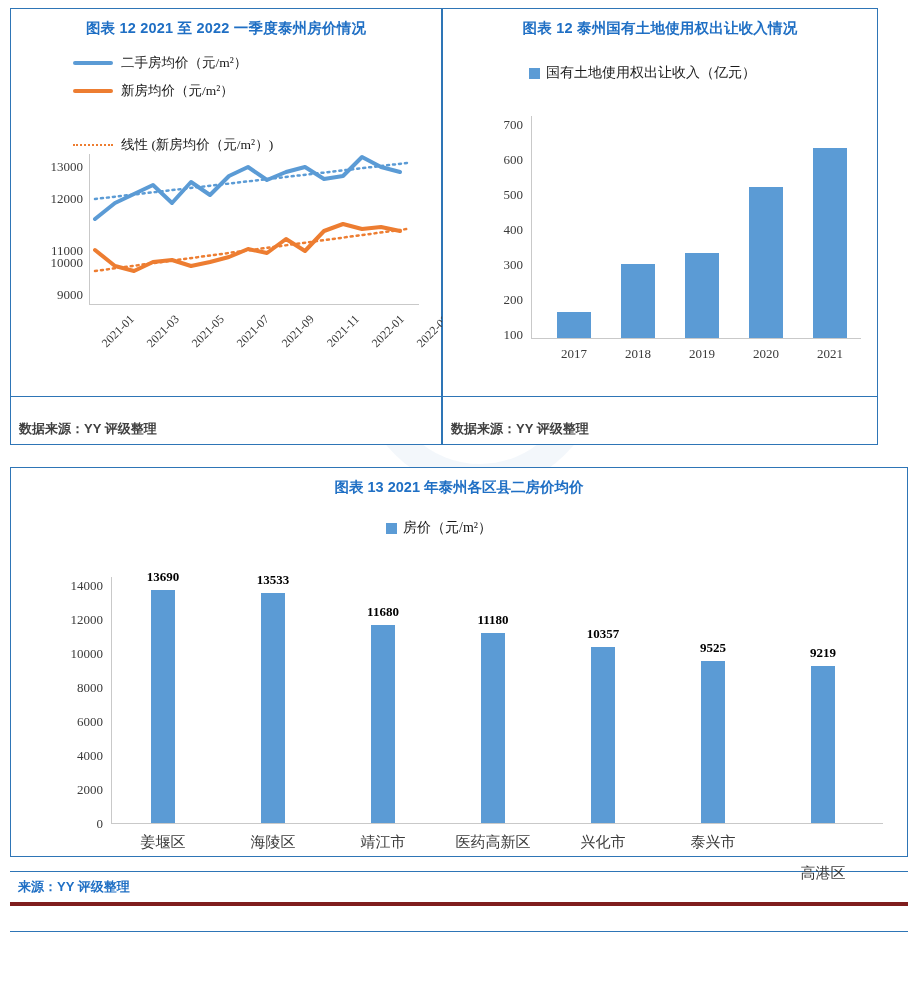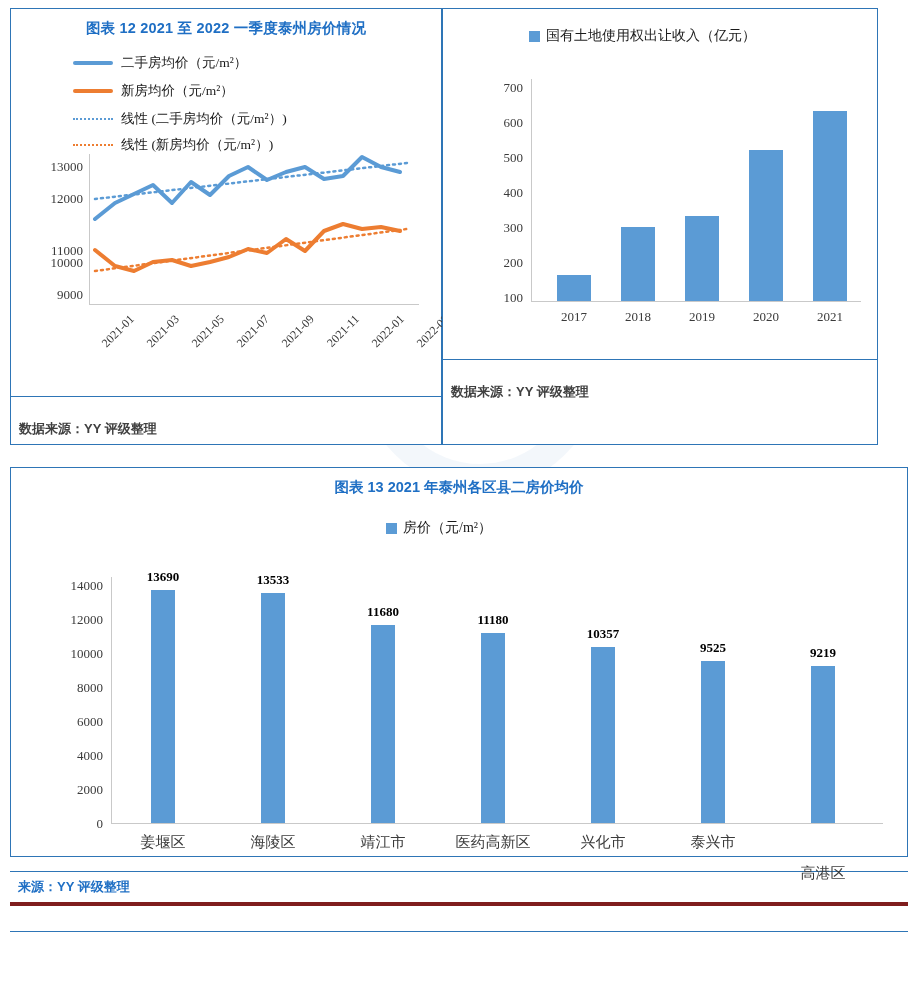--- a/index.html
+++ b/index.html
@@ -156,24 +156,20 @@
       <div class="plot-area" style="height:350px;">
 
         <div class="ll-item" style="left:62px; top:8px;">
           <span class="ll-line" style="background:#5b9bd5;"></span>
           <span>二手房均价（元/m²）</span>
         </div>
         <div class="ll-item" style="left:62px; top:36px;">
           <span class="ll-line" style="background:#ed7d31;"></span>
           <span>新房均价（元/m²）</span>
         </div>
-        <div class="ll-item" style="left:62px; top:64px;">
-          <span class="ll-dots" style="border-top-color:#5b9bd5;"></span>
-          <span>线性 (二手房均价（元/m²）)</span>
-        </div>
         <div class="ll-item" style="left:62px; top:90px;">
           <span class="ll-dots" style="border-top-color:#ed7d31;"></span>
           <span>线性 (新房均价（元/m²）)</span>
         </div>
 
         <div class="tick-label" style="left:10px; top:113px; width:62px;">13000</div>
         <div class="tick-label" style="left:10px; top:145px; width:62px;">12000</div>
         <div class="tick-label" style="left:10px; top:177px; width:62px;margin-top:20px;">11000</div>
         <div class="tick-label" style="left:10px; top:209px; width:62px;">10000</div>
         <div class="tick-label" style="left:10px; top:241px; width:62px;">9000</div>
@@ -199,20 +195,21 @@
         <div class="x-rot" style="left:216px; top:266px; width:80px;">2021-09</div>
         <div class="x-rot" style="left:261px; top:266px; width:80px;">2021-11</div>
         <div class="x-rot" style="left:306px; top:266px; width:80px;">2022-01</div>
         <div class="x-rot" style="left:351px; top:266px; width:80px;">2022-03</div>
       </div>
 
       <div class="panel-source">数据来源：YY 评级整理</div>
     </div>
 
     <div class="panel panel-right">
+      <div class="panel-title">图表 12  泰州国有土地使用权出让收入情况</div>
 
       <div class="plot-area" style="height:350px;">
 
         <div class="legend-row" style="left:86px; top:18px;">
           <span class="legend-swatch"></span>
           <span>国有土地使用权出让收入（亿元）</span>
         </div>
 
         <div class="tick-label" style="left:18px; top:71px; width:62px;">700</div>
         <div class="tick-label" style="left:18px; top:106px; width:62px;">600</div>

